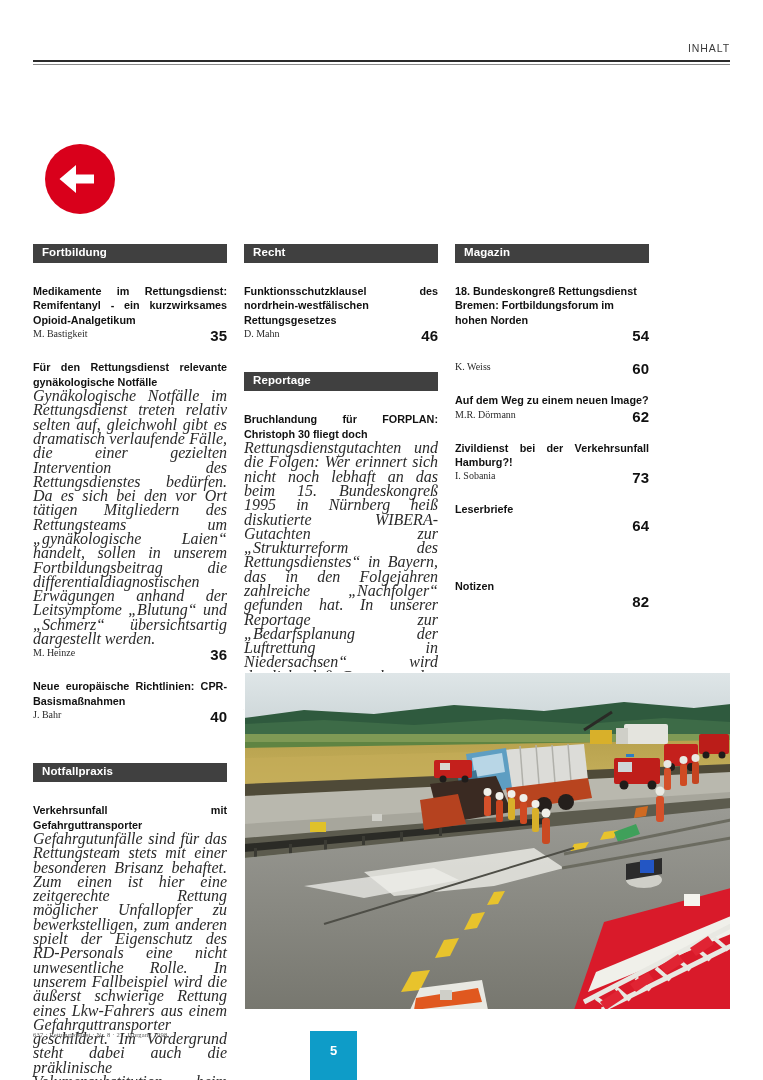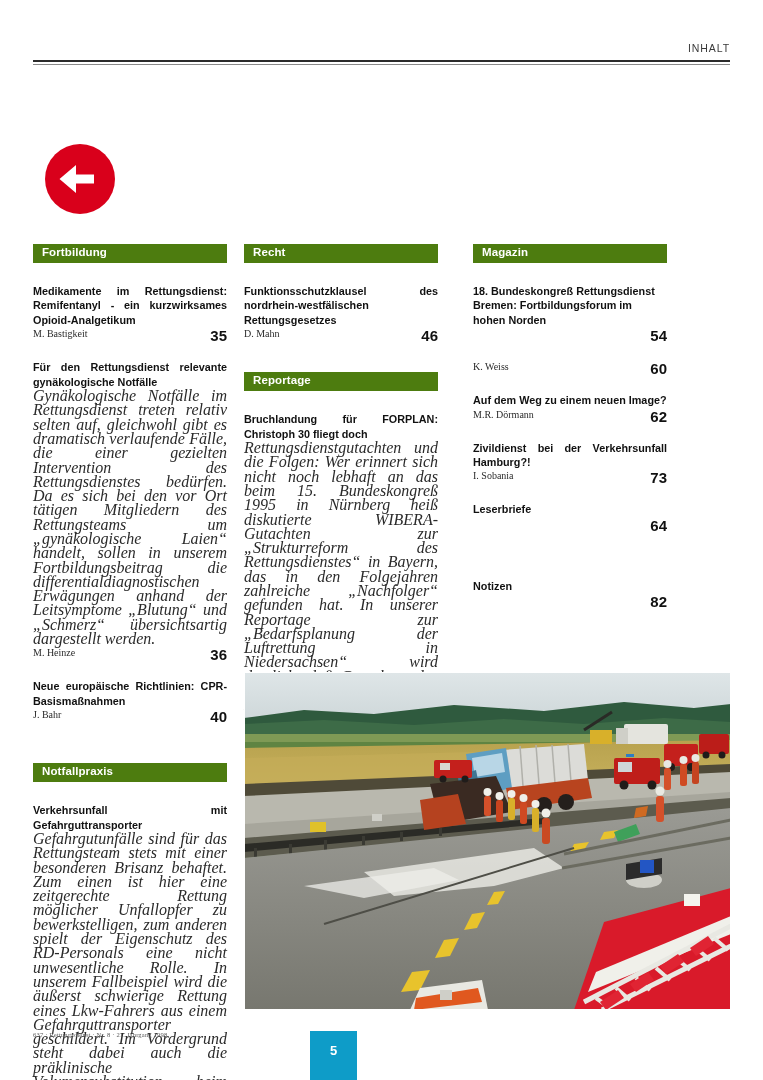--- a/index.html
+++ b/index.html
@@ -66,25 +66,25 @@
     top: 244px;
     width: 697px;
   }
   .col {
     position: absolute;
     top: 0;
     width: 194px;
   }
   .col-1 { left: 0px; }
   .col-2 { left: 211px; }
-  .col-3 { left: 440px; }
+  .col-3 { left: 422px; }
 
   
   .section-bar {
-    background: #4d7c0f;
+    background: #404040;
     height: 19px;
     margin-bottom: 21px;
     position: relative;
     padding-left: 28px;
   }
   .section-bar .section-title {
     position: absolute;
     left: 9px;
     top: 2px;
     color: #ffffff;

